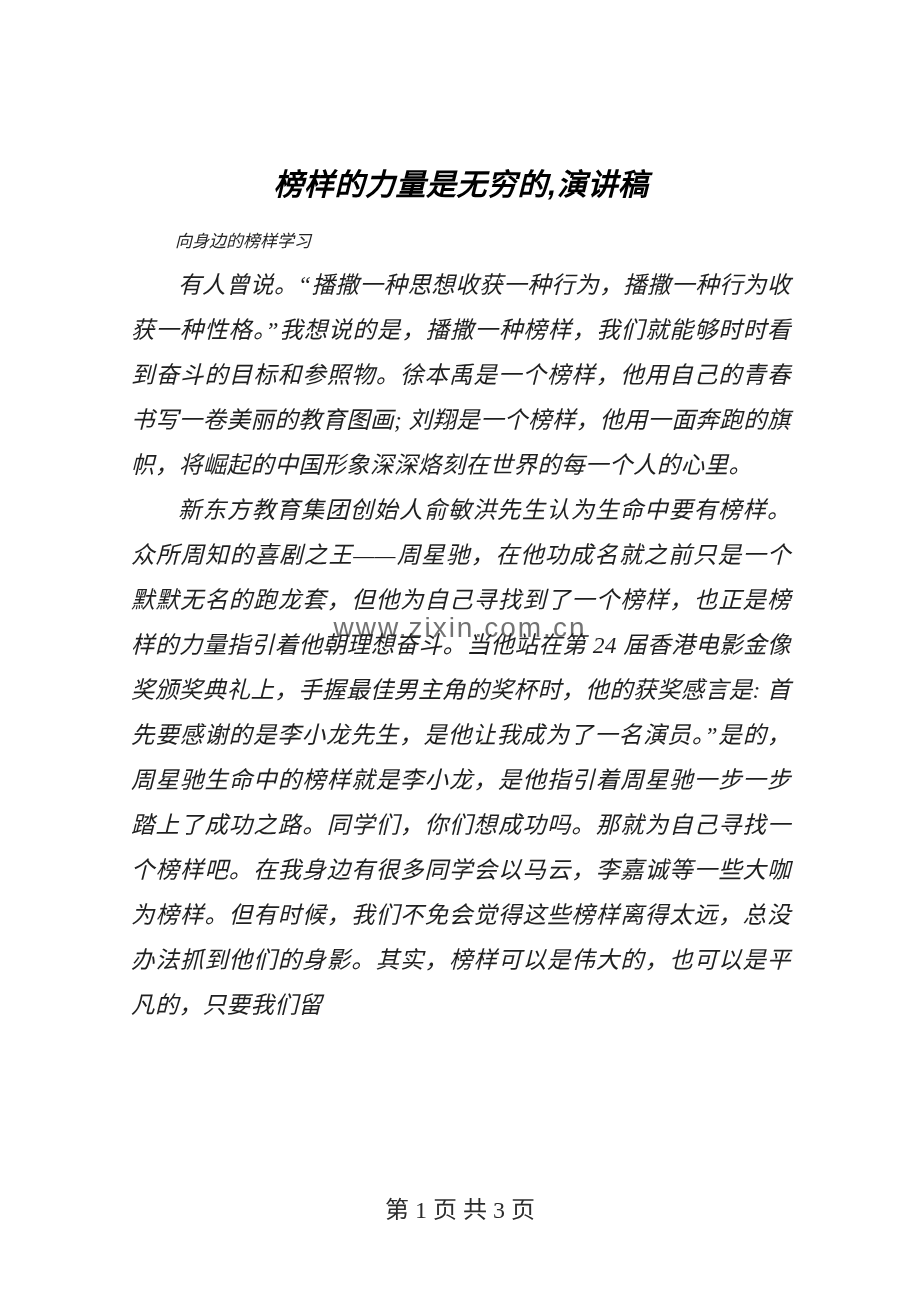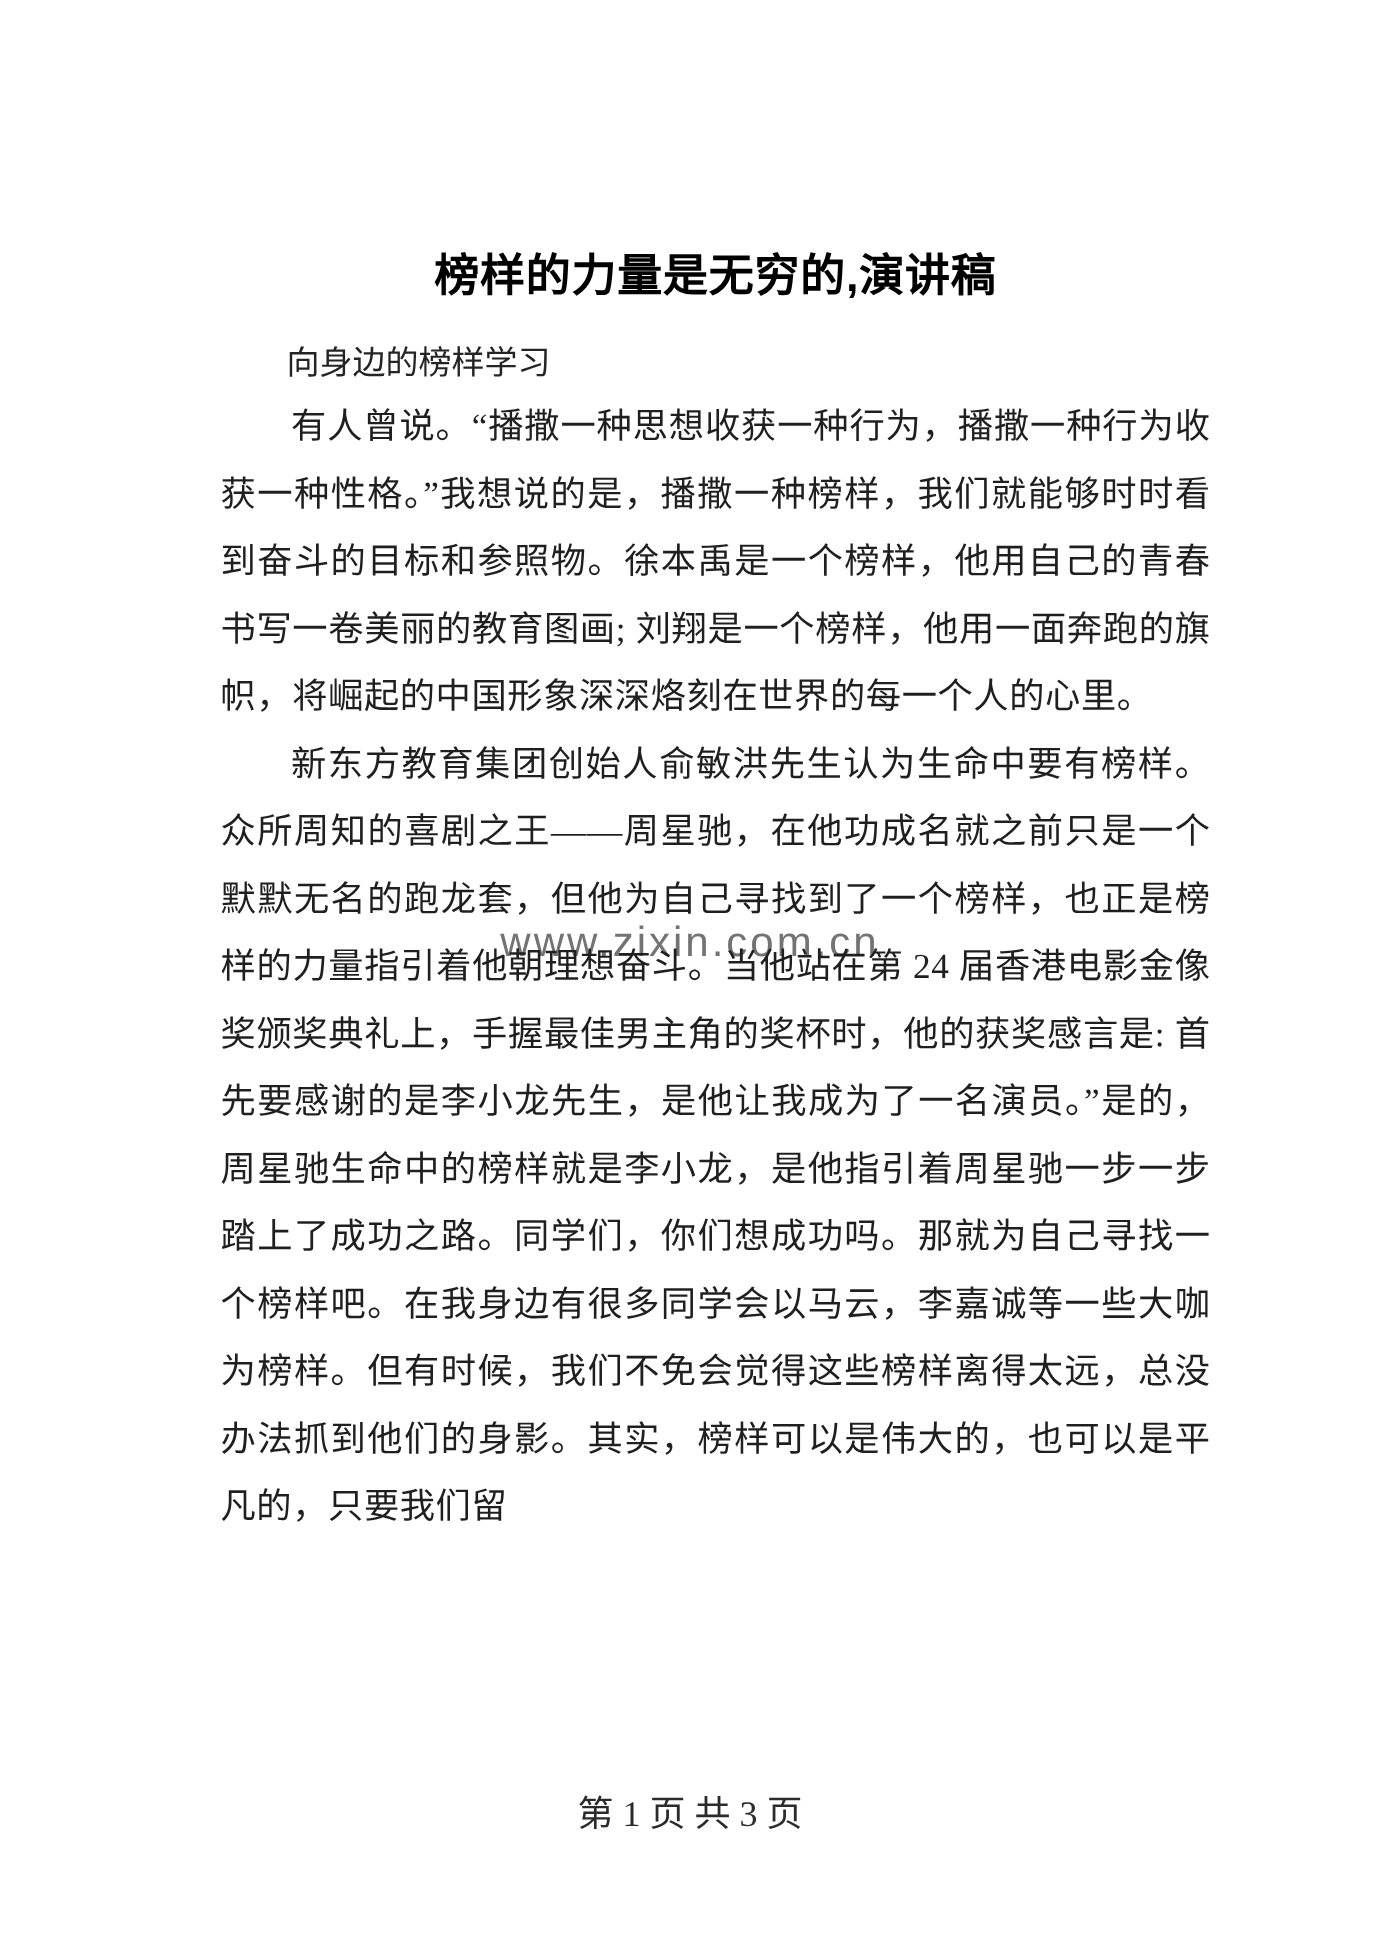--- a/index.html
+++ b/index.html
@@ -34,43 +34,44 @@
     color: #737373;
     white-space: nowrap;
     pointer-events: none;
     z-index: 0;
     user-select: none;
   }
 
   
   .content {
     position: absolute;
-    left: 147px;
+    left: 131px;
     top: 0;
     width: 660px;
     z-index: 1;
+    font-style: italic;
   }
 
   .doc-title {
     margin: 0;
     padding: 0;
     font-family: "Liberation Sans", "DejaVu Sans", sans-serif;
     font-weight: bold;
     font-size: 30px;
     line-height: 44px;
     color: #000000;
     text-align: center;
     letter-spacing: 0.5px;
     margin-top: 163px;
   }
 
   .subtitle {
     margin: 0;
     padding: 0;
-    font-size: 22px;
+    font-size: 17px;
     line-height: 42px;
     margin-top: 14px;
     text-indent: 44px;
     color: #242424;
   }
 
   .para {
     margin: 0;
     padding: 0;
     font-size: 23.5px;

